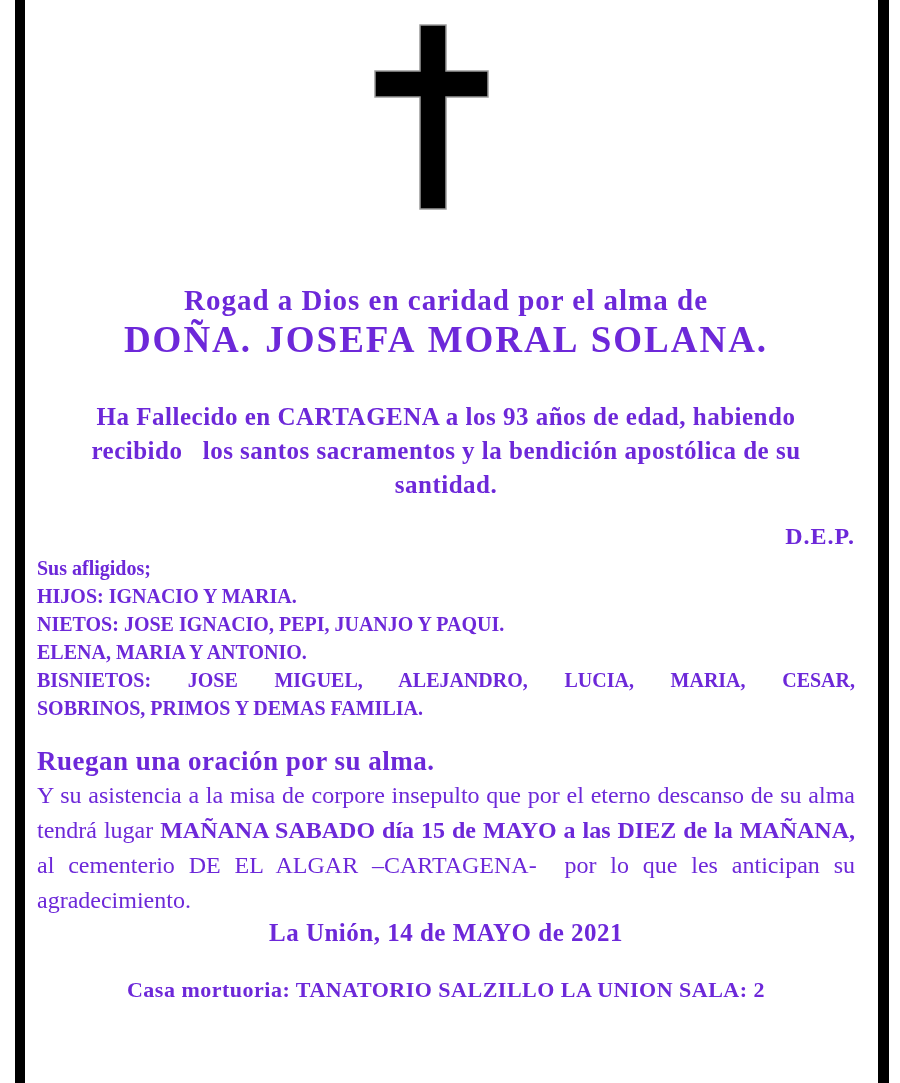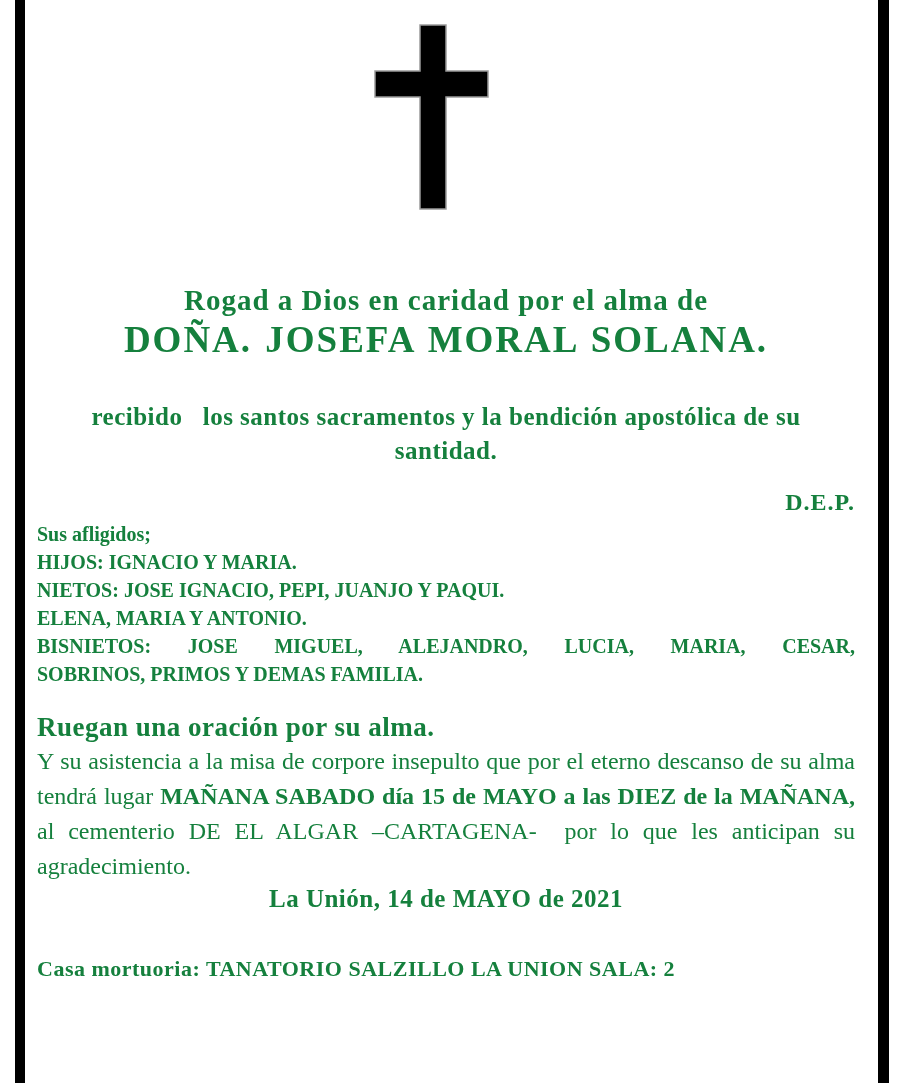--- a/index.html
+++ b/index.html
@@ -4,21 +4,21 @@
 <style>
   html, body { margin: 0; padding: 0; }
   body { background: #ffffff; }
   .page {
     position: relative;
     width: 900px;
     height: 1083px;
     background: #ffffff;
     overflow: hidden;
     font-family: "Liberation Serif", "DejaVu Serif", serif;
-    color: #15803d;
+    color: #6d28d9;
   }
   .frame {
     position: absolute;
     top: 0; bottom: 0;
     left: 15px; right: 11px;
     border-left: 10px solid #000000;
     border-right: 11px solid #000000;
   }
   .content {
     position: absolute;
@@ -106,26 +106,26 @@
   .date-line {
     margin-top: 0px;
     font-size: 25px;
     font-weight: bold;
     line-height: 30px;
     letter-spacing: 0.5px;
     text-align: center;
     white-space: pre-wrap;
   }
   .mortuary-line {
-    margin-top: 41px;
+    margin-top: 28px;
     font-size: 22px;
     font-weight: bold;
     line-height: 28px;
     letter-spacing: 0.5px;
-    text-align: left;
+    text-align: center;
     white-space: pre-wrap;
     font-family: Liberation Serif, serif;
   }
 </style>
 </head>
 <body>
 
 <div class="page">
   <div class="frame"></div>
   <div class="content">
@@ -134,20 +134,21 @@
       <svg class="cross-svg" viewBox="0 0 115 186" xmlns="http://www.w3.org/2000/svg">
         <path d="M46 1 H72 V47 H114 V73 H72 V185 H46 V73 H1 V47 H46 Z" fill="#000000" stroke="#9a9a9a" stroke-width="1.5"></path>
       </svg>
     </div>
 
     <div class="intro-line">Rogad a Dios en caridad por el alma de</div>
 
     <div class="deceased-name">DOÑA. JOSEFA MORAL SOLANA.</div>
 
     <div class="death-notice">
+      <div class="line">Ha Fallecido en CARTAGENA a los 93 años de edad, habiendo</div>
       <div class="line">recibido   los santos sacramentos y la bendición apostólica de su</div>
       <div class="line">santidad.</div>
     </div>
 
     <div class="dep">D.E.P.</div>
 
     <div class="family">
       <div class="line">Sus afligidos;</div>
       <div class="line">HIJOS: IGNACIO Y MARIA.</div>
       <div class="line">NIETOS: JOSE IGNACIO, PEPI, JUANJO Y PAQUI.</div>

